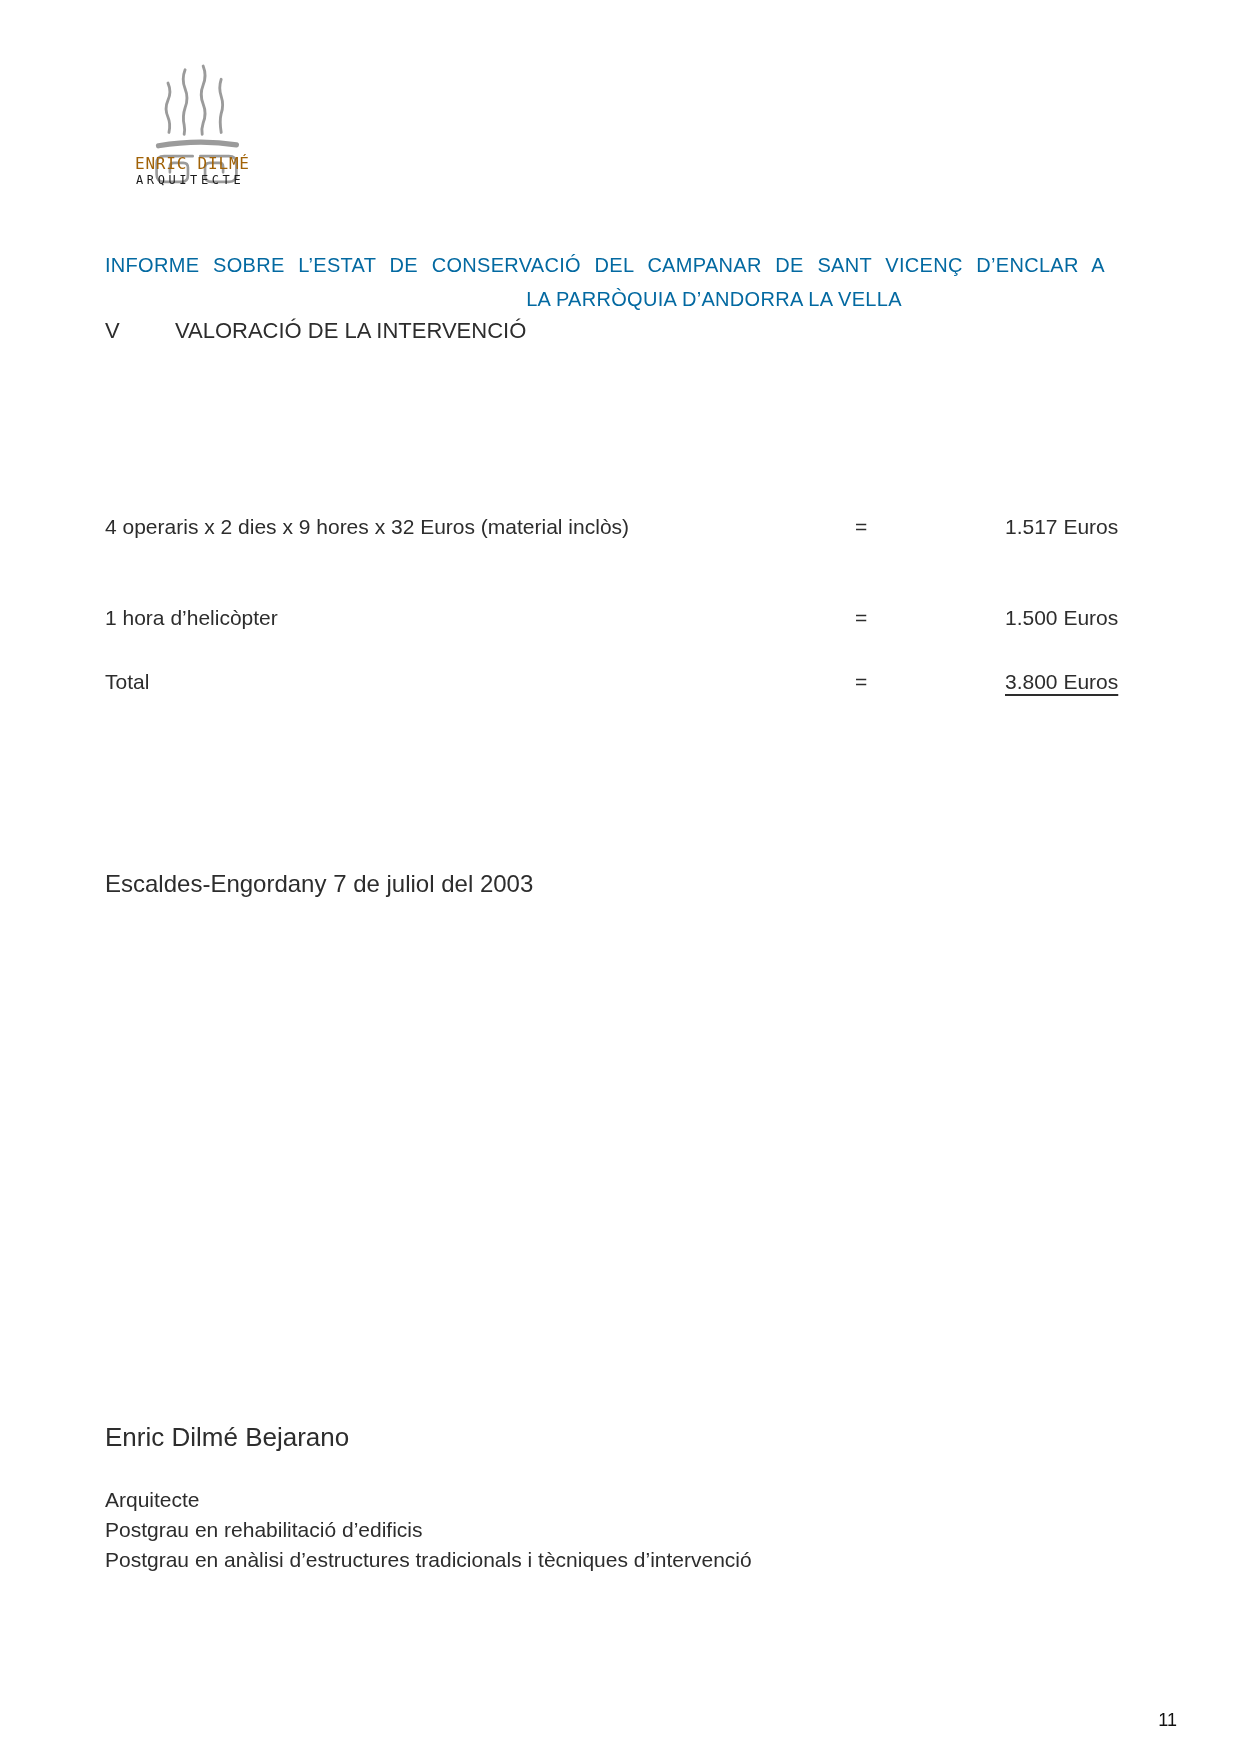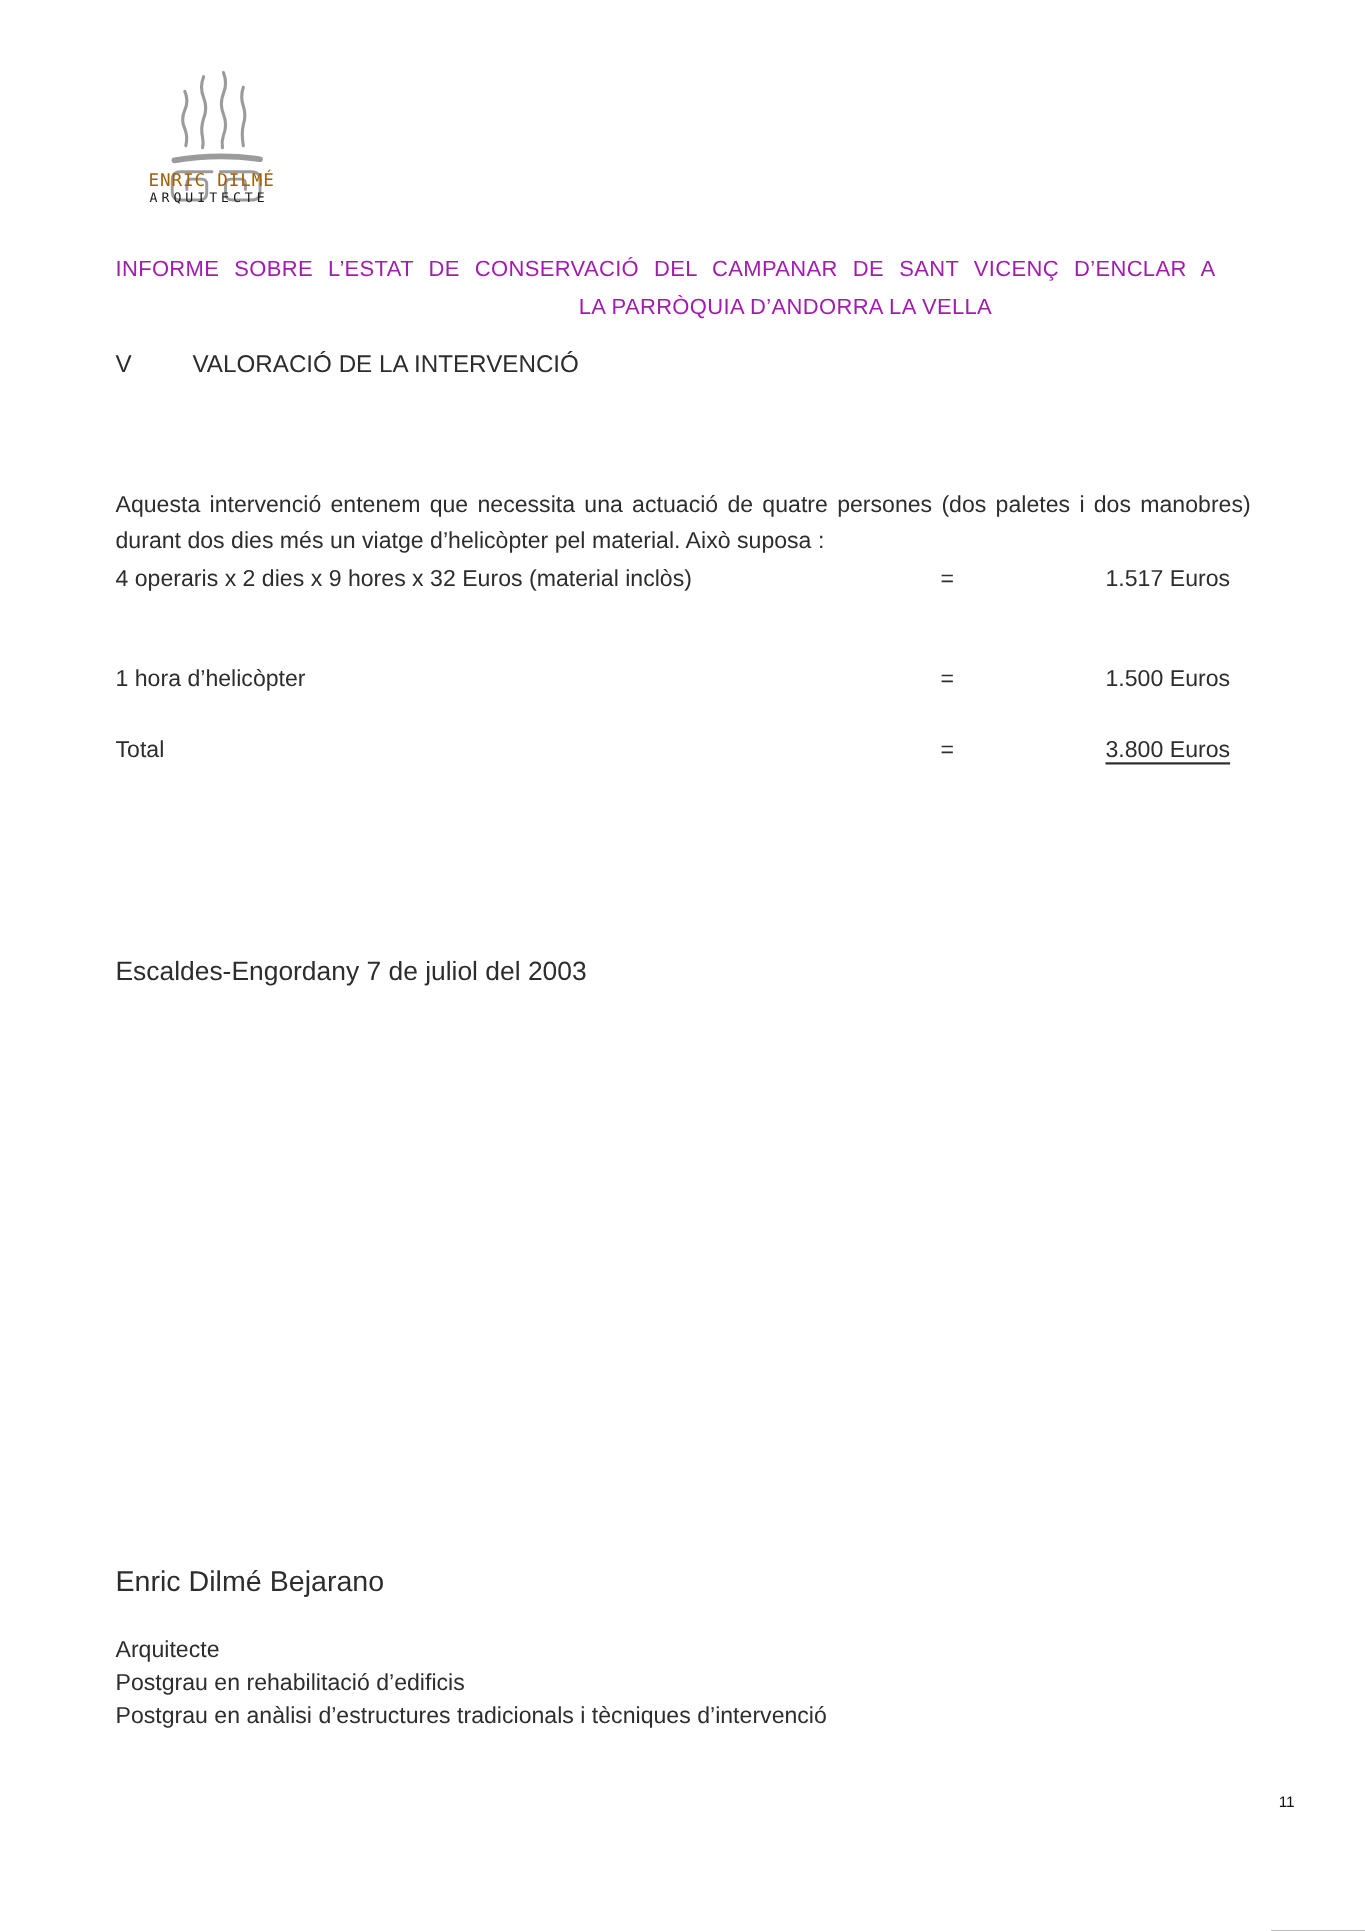--- a/index.html
+++ b/index.html
@@ -50,21 +50,21 @@
   .cost-row .amount.underline{text-decoration:underline;text-underline-offset:5px;text-decoration-thickness:1.5px;}
   .row-0{top:515px;}
   .row-1{top:606px;}
   .row-2{top:670px;}
   
   .date-line{position:absolute;left:105px;top:870px;font-size:24px;}
   
   .sig-name{position:absolute;left:105px;top:1422px;font-size:26px;}
   .sig-titles{position:absolute;left:105px;top:1485px;font-size:21px;line-height:30px;}
   
-  .page-number{position:absolute;top:1630px;right:64px;font-size:14px;color:#111;}
+  .page-number{position:absolute;top:1710px;right:64px;font-size:18px;color:#111;}
 </style>
 </head>
 <body>
 
 <div class="page">
 
   <div class="logo">
     <span>
       <svg width="95" height="124" viewBox="0 0 100 130" fill="none" stroke="#9b9b9b" stroke-width="3" stroke-linecap="round">
         <path d="M20 24 q4 9 0 18 q-4 9 0 18 q3 7 1 16"></path>
@@ -73,30 +73,29 @@
         <path d="M76 20 q-3 9 0 18 q3 9 0 18 q-2 8 0 20"></path>
         <path d="M10 90 q42 -7 82 -1" stroke-width="5.5"></path>
         <path d="M46 101 L16 101 Q8 101 8 109 L8 120 Q8 128 16 128 L34 128 Q41 128 41 121 L41 113 Q41 108 36 108 L26 108 Q22 108 22 112 L22 118" stroke-width="2.8"></path>
         <path d="M54 101 L84 101 Q92 101 92 109 L92 120 Q92 128 84 128 L66 128 Q59 128 59 121 L59 113 Q59 108 64 108 L74 108 Q78 108 78 112 L78 118" stroke-width="2.8"></path>
       </svg>
     </span>
     <div class="logo-name">ENRIC DILMÉ</div>
     <div class="logo-sub">ARQUITECTE</div>
   </div>
 
-  <div class="doc-title" style="color: #a21caf;">
+  <div class="doc-title" style="color: #0369a1; margin-top: 20px;">
     <div class="line1">INFORME SOBRE L’ESTAT DE CONSERVACIÓ DEL CAMPANAR DE SANT VICENÇ D’ENCLAR A</div>
     <div class="line2">LA PARRÒQUIA D’ANDORRA LA VELLA</div>
   </div>
 
   <div class="section">
     <span class="sec-num">V</span><span>VALORACIÓ DE LA INTERVENCIÓ</span>
   </div>
 
-  <div class="paragraph">Aquesta intervenció entenem que necessita una actuació de quatre persones (dos paletes i dos manobres) durant dos dies més un viatge d’helicòpter pel material. Això suposa :</div>
 
   <div class="cost-row row-0">
     <span class="label">4 operaris x 2 dies x 9 hores x 32 Euros (material inclòs)</span>
     <span class="equals">=</span>
     <span class="amount">1.517 Euros</span>
   </div>
   <div class="cost-row row-1">
     <span class="label">1 hora d’helicòpter</span>
     <span class="equals">=</span>
     <span class="amount">1.500 Euros</span>

